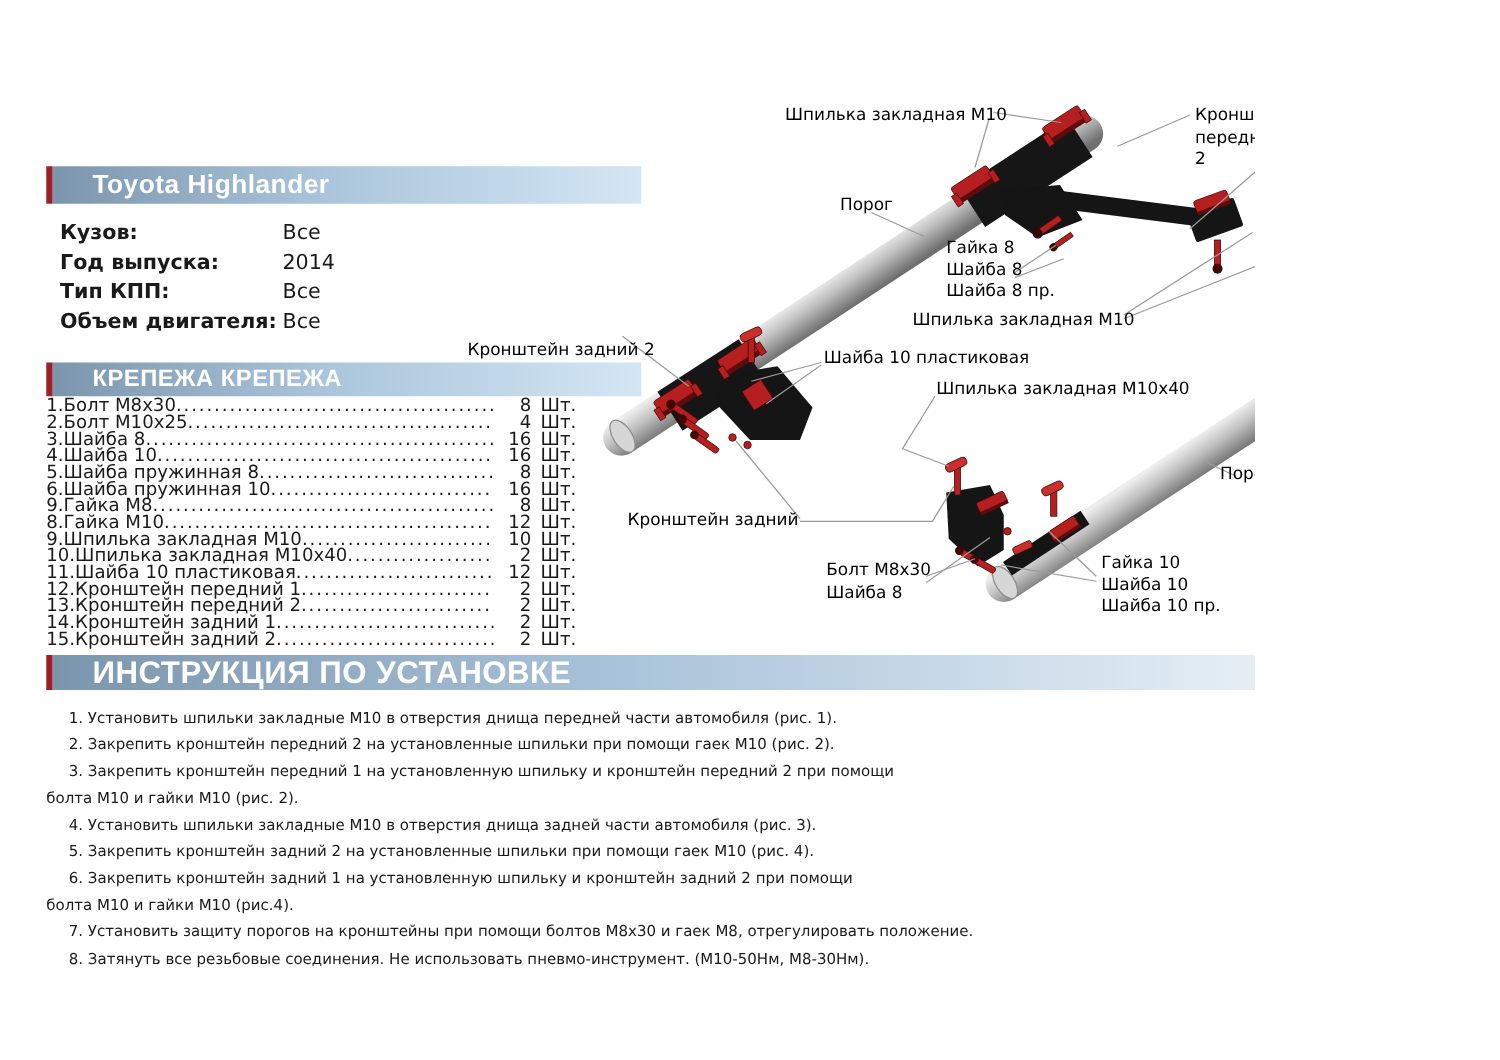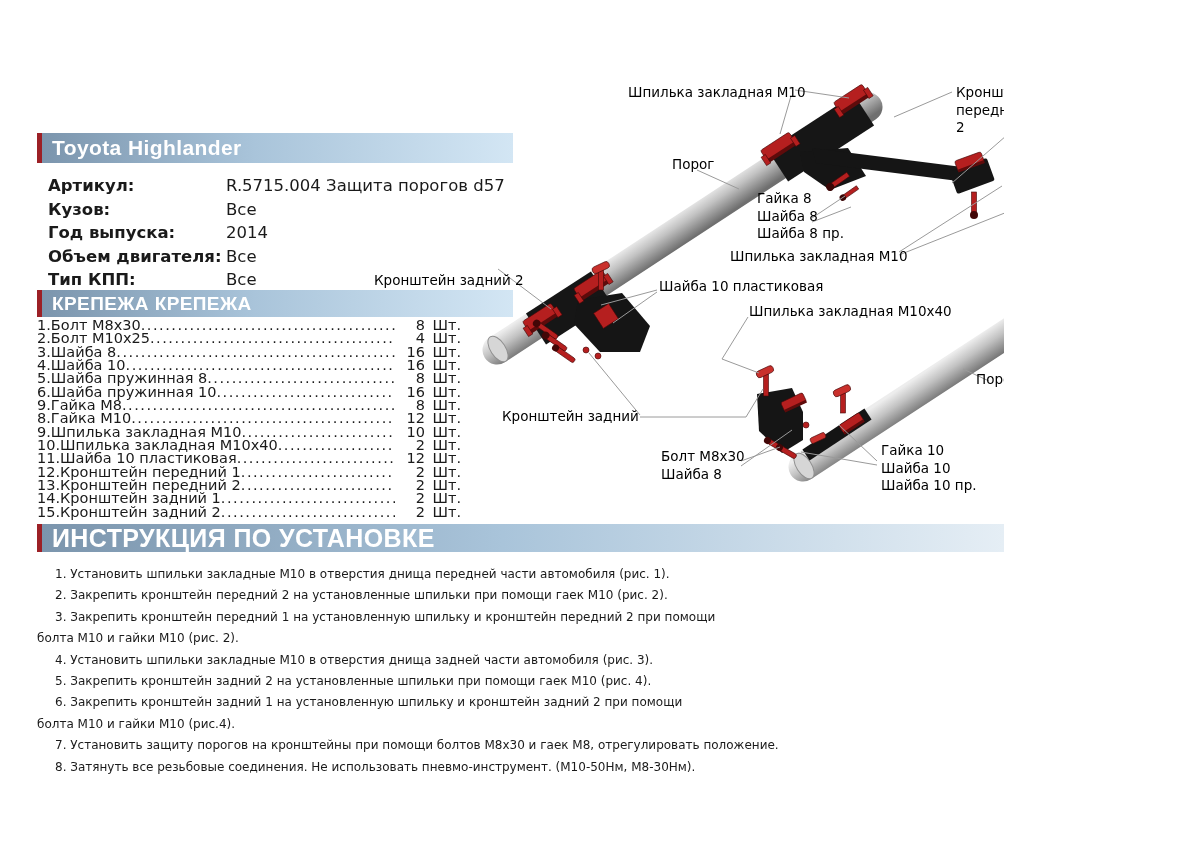--- a/index.html
+++ b/index.html
@@ -19,21 +19,21 @@
   .page{
     position:relative;width:1004px;height:848px;background:#ffffff;overflow:hidden;
     font-family:"DejaVu Sans","Liberation Sans",sans-serif;color:var(--text-black);
   }
   .bar{
     position:absolute;box-sizing:border-box;border-left:5px solid var(--accent-red);
     background:linear-gradient(to right,var(--bar-blue-left) 0%,var(--bar-blue-mid) 45%,var(--bar-blue-right) 100%);
     display:flex;align-items:center;
   }
   .bar .bar-text{
-    color:#ffffff;font-weight:bold;padding-left:10px;letter-spacing:.4px;
+    color:#ffffff;font-weight:bold;padding-left:32px;letter-spacing:.4px;
     font-family:"Liberation Sans","DejaVu Sans",sans-serif;
   }
   .bar-toyota{left:37px;top:133px;width:476px;height:30px;}
   .bar-toyota .bar-text{font-size:21px;}
   .bar-sostav{left:37px;top:290px;width:476px;height:27px;}
   .bar-sostav .bar-text{font-size:19px;}
   .bar-instr{left:37px;top:524px;width:1156px;height:28px;
     background:linear-gradient(to right,var(--bar-blue-left) 0%,var(--bar-blue-mid) 40%,var(--instr-bar-right) 95%);}
   .bar-instr .bar-text{font-size:25px;}
 
@@ -294,25 +294,24 @@
   <div class="dlabel" style="left:976px;top:371px">Порог</div>
   <div class="dlabel" style="left:881px;top:442px">Гайка 10
 Шайба 10
 Шайба 10 пр.</div>
 
   <div class="bar bar-toyota">
     <span class="bar-text">Toyota Highlander</span>
   </div>
 
   <div class="specs" id="specs">
-      <div class="spec-row"><span class="spec-label">Артикул:</span><span class="spec-value">R.5715.004 Защита порогов d57</span></div>
       <div class="spec-row"><span class="spec-label">Кузов:</span><span class="spec-value">Все</span></div>
       <div class="spec-row"><span class="spec-label">Год выпуска:</span><span class="spec-value">2014</span></div>
+      <div class="spec-row"><span class="spec-label">Тип КПП:</span><span class="spec-value">Все</span></div>
       <div class="spec-row"><span class="spec-label">Объем двигателя:</span><span class="spec-value">Все</span></div>
-      <div class="spec-row"><span class="spec-label">Тип КПП:</span><span class="spec-value">Все</span></div>
     </div>
 
   <div class="bar bar-sostav">
     <span class="bar-text">КРЕПЕЖА КРЕПЕЖА</span>
   </div>
 
   <div class="parts" id="parts">
       <div class="prow">
         <span class="pname">1.Болт М8х30</span>
         <span class="dots">................................................................................</span>

